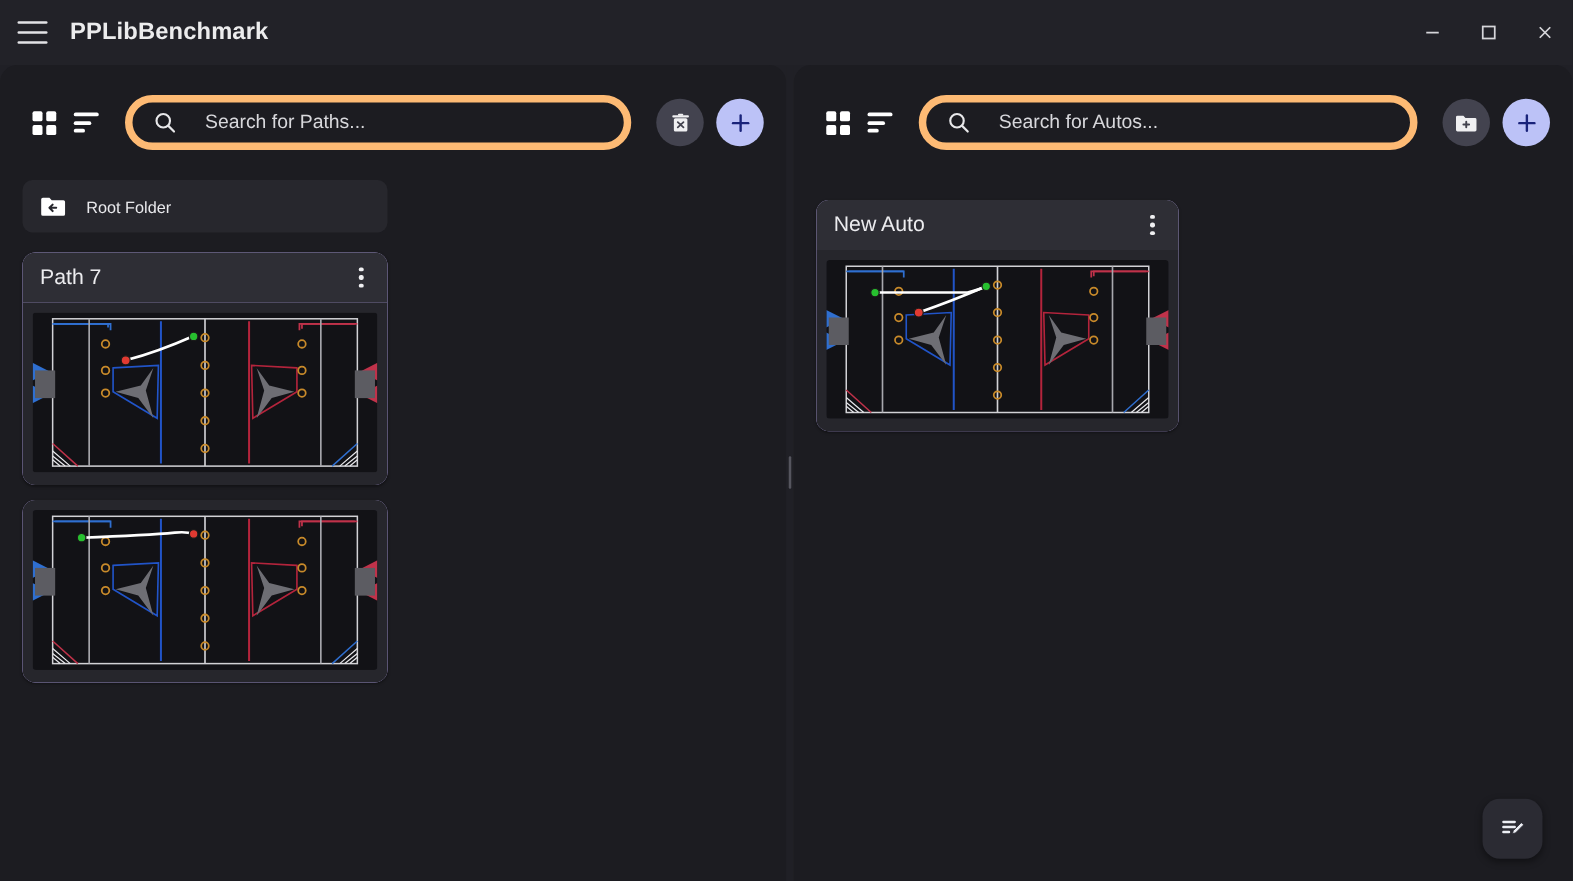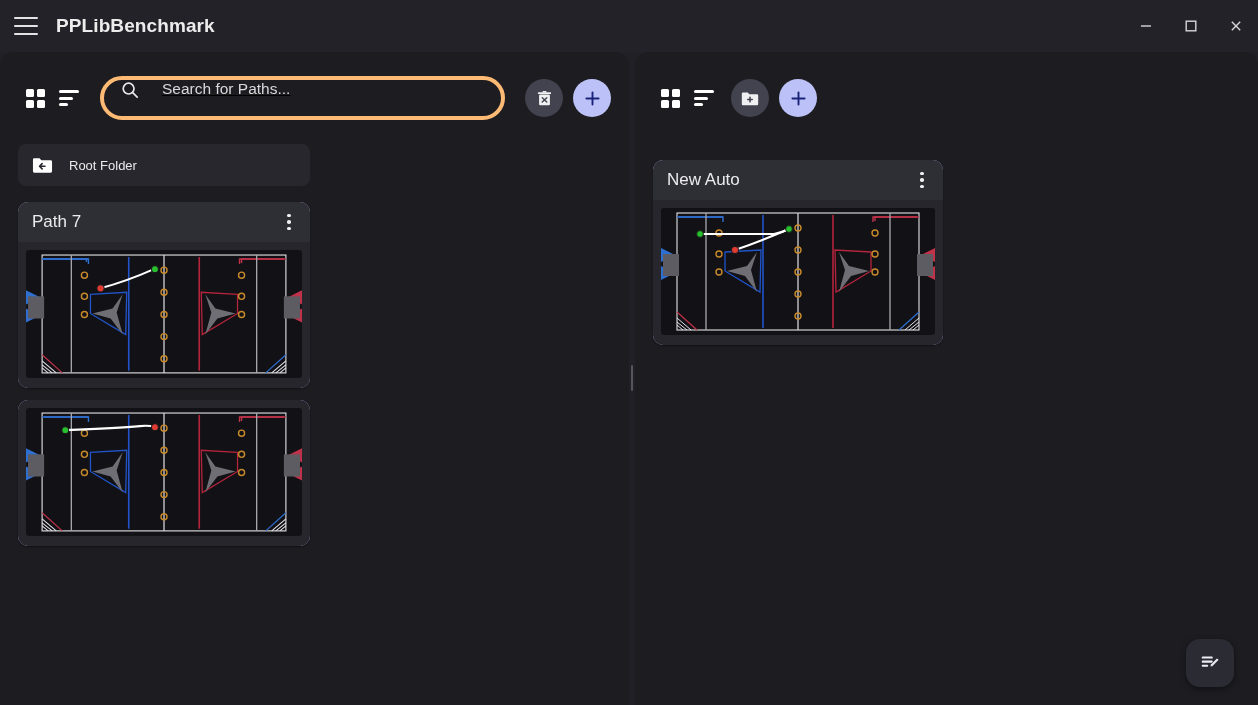--- a/index.html
+++ b/index.html
@@ -80,28 +80,27 @@
   .grid-icon i { background: #ffffff; border-radius: 1.5px; display:block; }
   .sort-icon { width: 20px; height: 16px; display:flex; flex-direction:column; gap:3.5px; }
   .sort-icon i { height: 3px; background:#ffffff; border-radius:1.5px; display:block; }
   .sort-icon i:nth-child(1){ width:20px; }
   .sort-icon i:nth-child(2){ width:14px; }
   .sort-icon i:nth-child(3){ width:9px; }
 
   .searchbox {
     flex: 1 1 auto;
     height: 44px;
-    border: 4px solid #fdba74;
+    border: 6px solid #fdba74;
     border-radius: 22px;
-    display: flex; align-items: flex-start;
+    display: flex; align-items: center;
     margin: 0 10px 0 14px;
     padding-left: 16px;
     cursor: text;
     min-width: 0;
-    text-decoration: underline;
   }
   .searchbox .mag { width: 20px; height: 20px; flex: 0 0 auto; color:#e8e8ea; }
   .search-input {
     background: transparent; border: none; outline: none;
     color: #e8e8ea;
     font-family: "Liberation Sans", sans-serif;
     font-size: 15.5px;
     margin-left: 22px;
     width: 100%;
   }
@@ -395,20 +394,27 @@
           </div>
       </div>
       <div class="icon-btn">
         <div class="sort-icon">
             <i></i>
             <i></i>
             <i></i>
           </div>
       </div>
 
+      <div class="searchbox">
+        <svg class="mag" viewBox="0 0 20 20" fill="none">
+          <circle cx="8.6" cy="8.6" r="5.4" stroke="currentColor" stroke-width="1.7"></circle>
+          <line x1="12.7" y1="12.7" x2="17.2" y2="17.2" stroke="currentColor" stroke-width="1.7" stroke-linecap="round"></line>
+        </svg>
+        <input class="search-input" type="text" placeholder="Search for Autos..." style="">
+      </div>
 
       <div class="round-btn dark">
         <svg width="20" height="19" viewBox="0 0 22 19">
           <path d="M2 4.2a1.3 1.3 0 0 1 1.3-1.3h5.2l1.8 2h8.4A1.3 1.3 0 0 1 20 6.2v9.4a1.3 1.3 0 0 1-1.3 1.3H3.3A1.3 1.3 0 0 1 2 15.6z" fill="#f0f0f2"></path>
           <path d="M11 8.2v5 M8.5 10.7h5" stroke="#43434f" stroke-width="1.7" stroke-linecap="round"></path>
         </svg>
       </div>
       <div class="round-btn accent">
         <svg width="19" height="19" viewBox="0 0 20 20">
           <line x1="10" y1="3.6" x2="10" y2="16.4" stroke="currentColor" stroke-width="2" stroke-linecap="round"></line>

